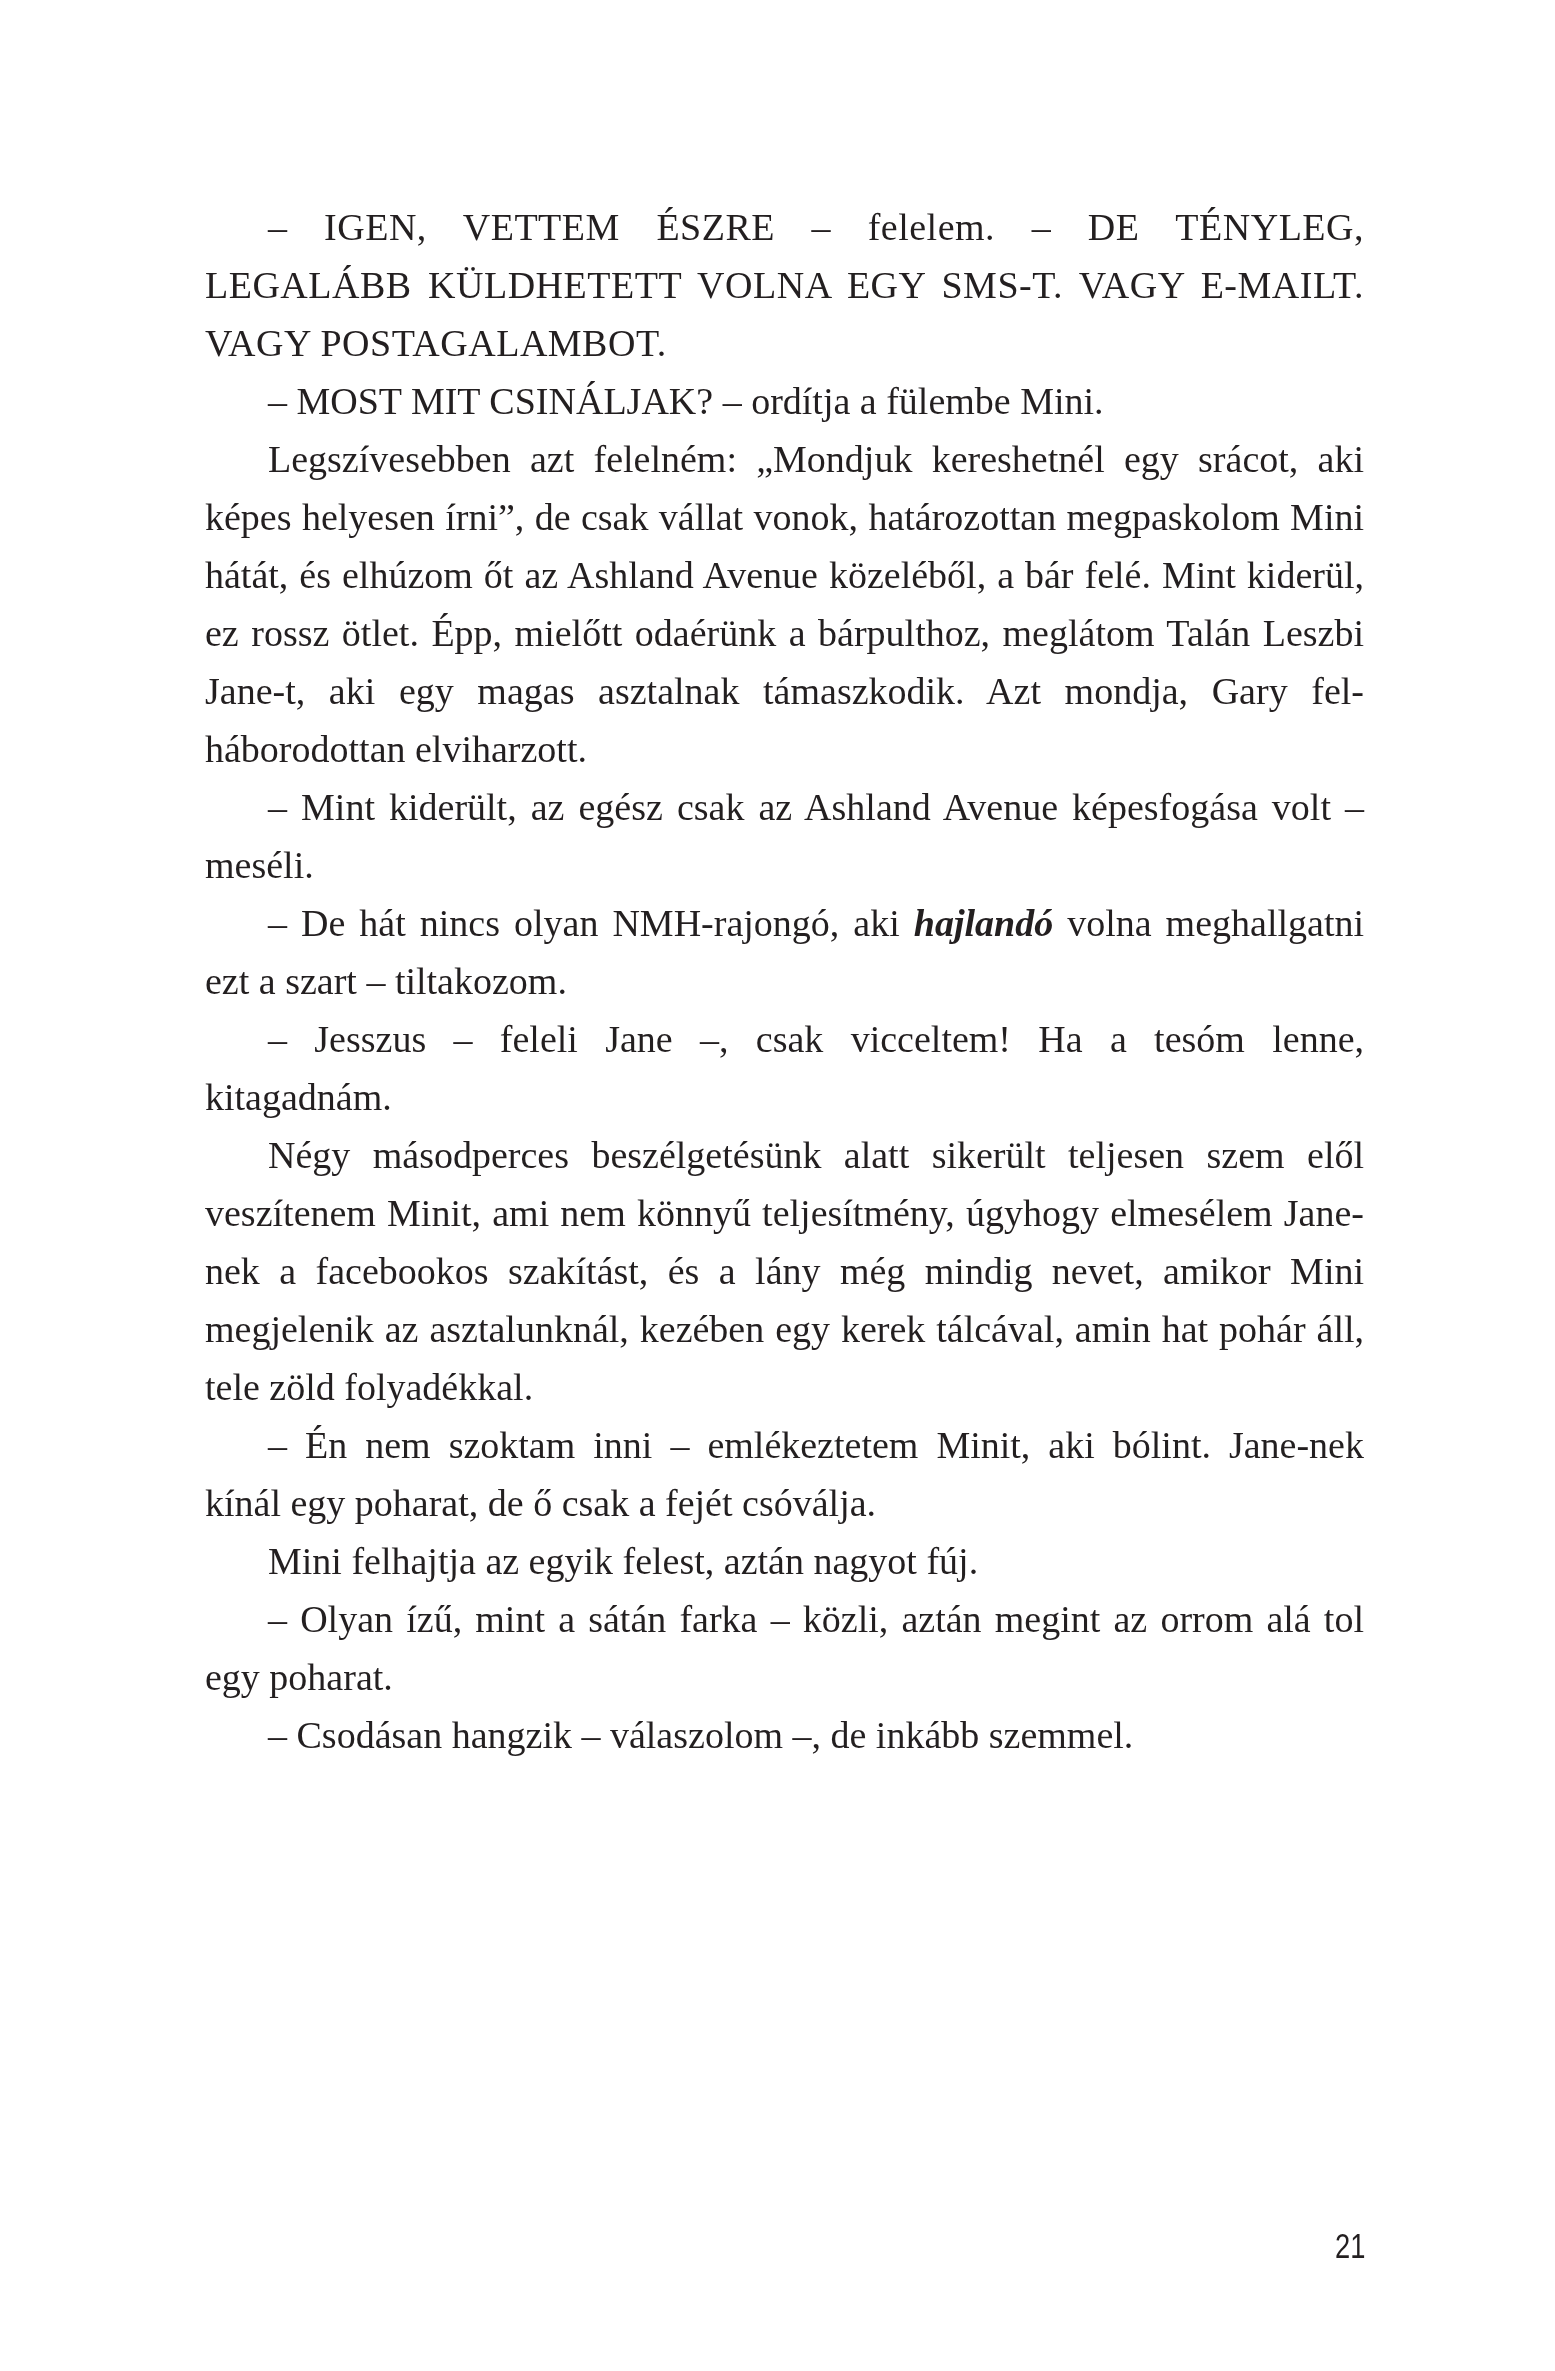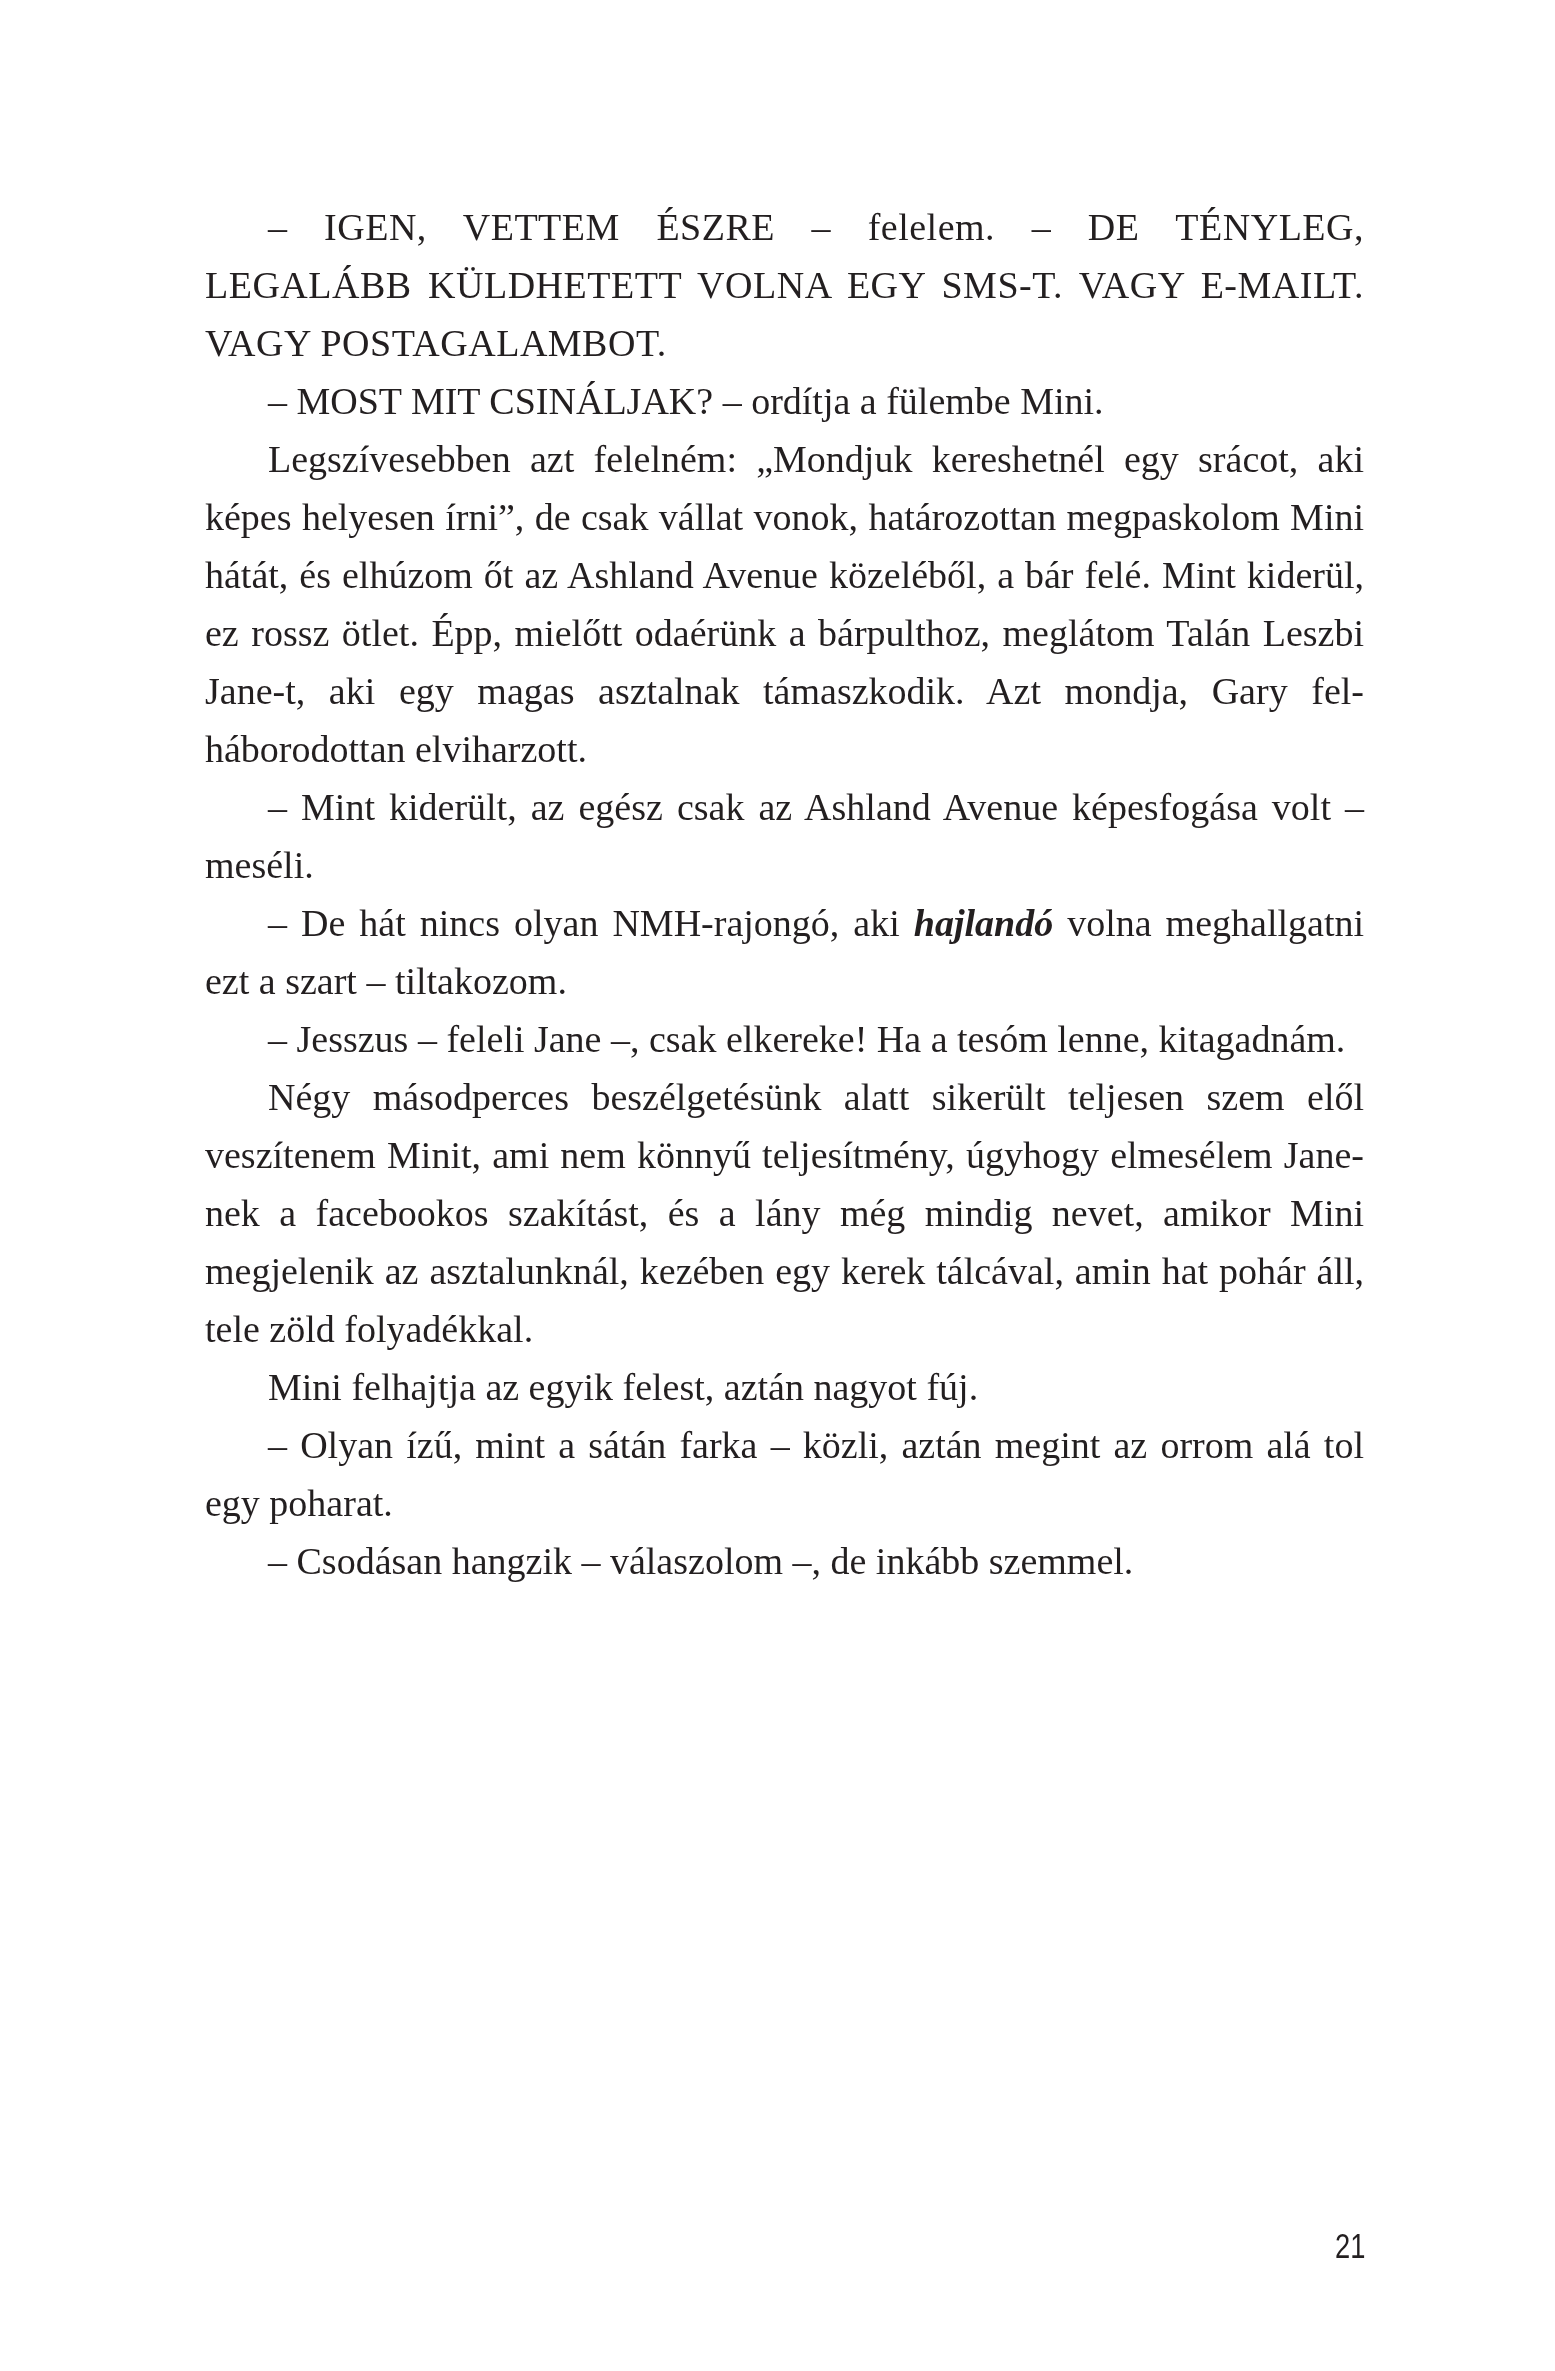--- a/index.html
+++ b/index.html
@@ -55,21 +55,22 @@
 </head>
 <body>
 
 <div class="page">
   <div class="text-block">
     <p class="para caps">– IGEN, VETTEM ÉSZRE – felelem. – DE TÉNYLEG, LEGALÁBB KÜLDHETETT VOLNA EGY SMS-T. VAGY E-MAILT. VAGY POSTAGALAMBOT.</p>
     <p class="para">– MOST MIT CSINÁLJAK? – ordítja a fülembe Mini.</p>
     <p class="para">Legszívesebben azt felelném: „Mondjuk kereshetnél egy srácot, aki képes helyesen írni”, de csak vállat vonok, határo­zottan megpaskolom Mini hátát, és elhúzom őt az Ashland Avenue közeléből, a bár felé. Mint kiderül, ez rossz ötlet. Épp, mielőtt odaérünk a bárpulthoz, meglátom Talán Leszbi Jane-t, aki egy magas asztalnak támaszkodik. Azt mondja, Gary fel­háborodottan elviharzott.</p>
     <p class="para">– Mint kiderült, az egész csak az Ashland Avenue képes­fogása volt – meséli.</p>
     <p class="para"><span>– De hát nincs olyan NMH-rajongó, aki </span><em>hajlandó</em><span> volna meghallgatni ezt a szart – tiltakozom.</span></p>
-    <p class="para">– Jesszus – feleli Jane –, csak elkereke! Ha a tesóm lenne, kitagadnám.</p>
+    <p class="para">– Jesszus – feleli Jane –, csak vicceltem! Ha a tesóm lenne, kitagadnám.</p>
     <p class="para">Négy másodperces beszélgetésünk alatt sikerült teljesen szem elől veszítenem Minit, ami nem könnyű teljesítmény, úgyhogy elmesélem Jane-nek a facebookos szakítást, és a lány még mindig nevet, amikor Mini megjelenik az asztalunknál, kezében egy kerek tálcával, amin hat pohár áll, tele zöld fo­lyadékkal.</p>
+    <p class="para">– Én nem szoktam inni – emlékeztetem Minit, aki bólint. Jane-nek kínál egy poharat, de ő csak a fejét csóválja.</p>
     <p class="para">Mini felhajtja az egyik felest, aztán nagyot fúj.</p>
     <p class="para">– Olyan ízű, mint a sátán farka – közli, aztán megint az orrom alá tol egy poharat.</p>
     <p class="para">– Csodásan hangzik – válaszolom –, de inkább szemmel.</p>
   </div>
   <div class="page-number">21</div>
 </div>
 
 
 </body></html>

